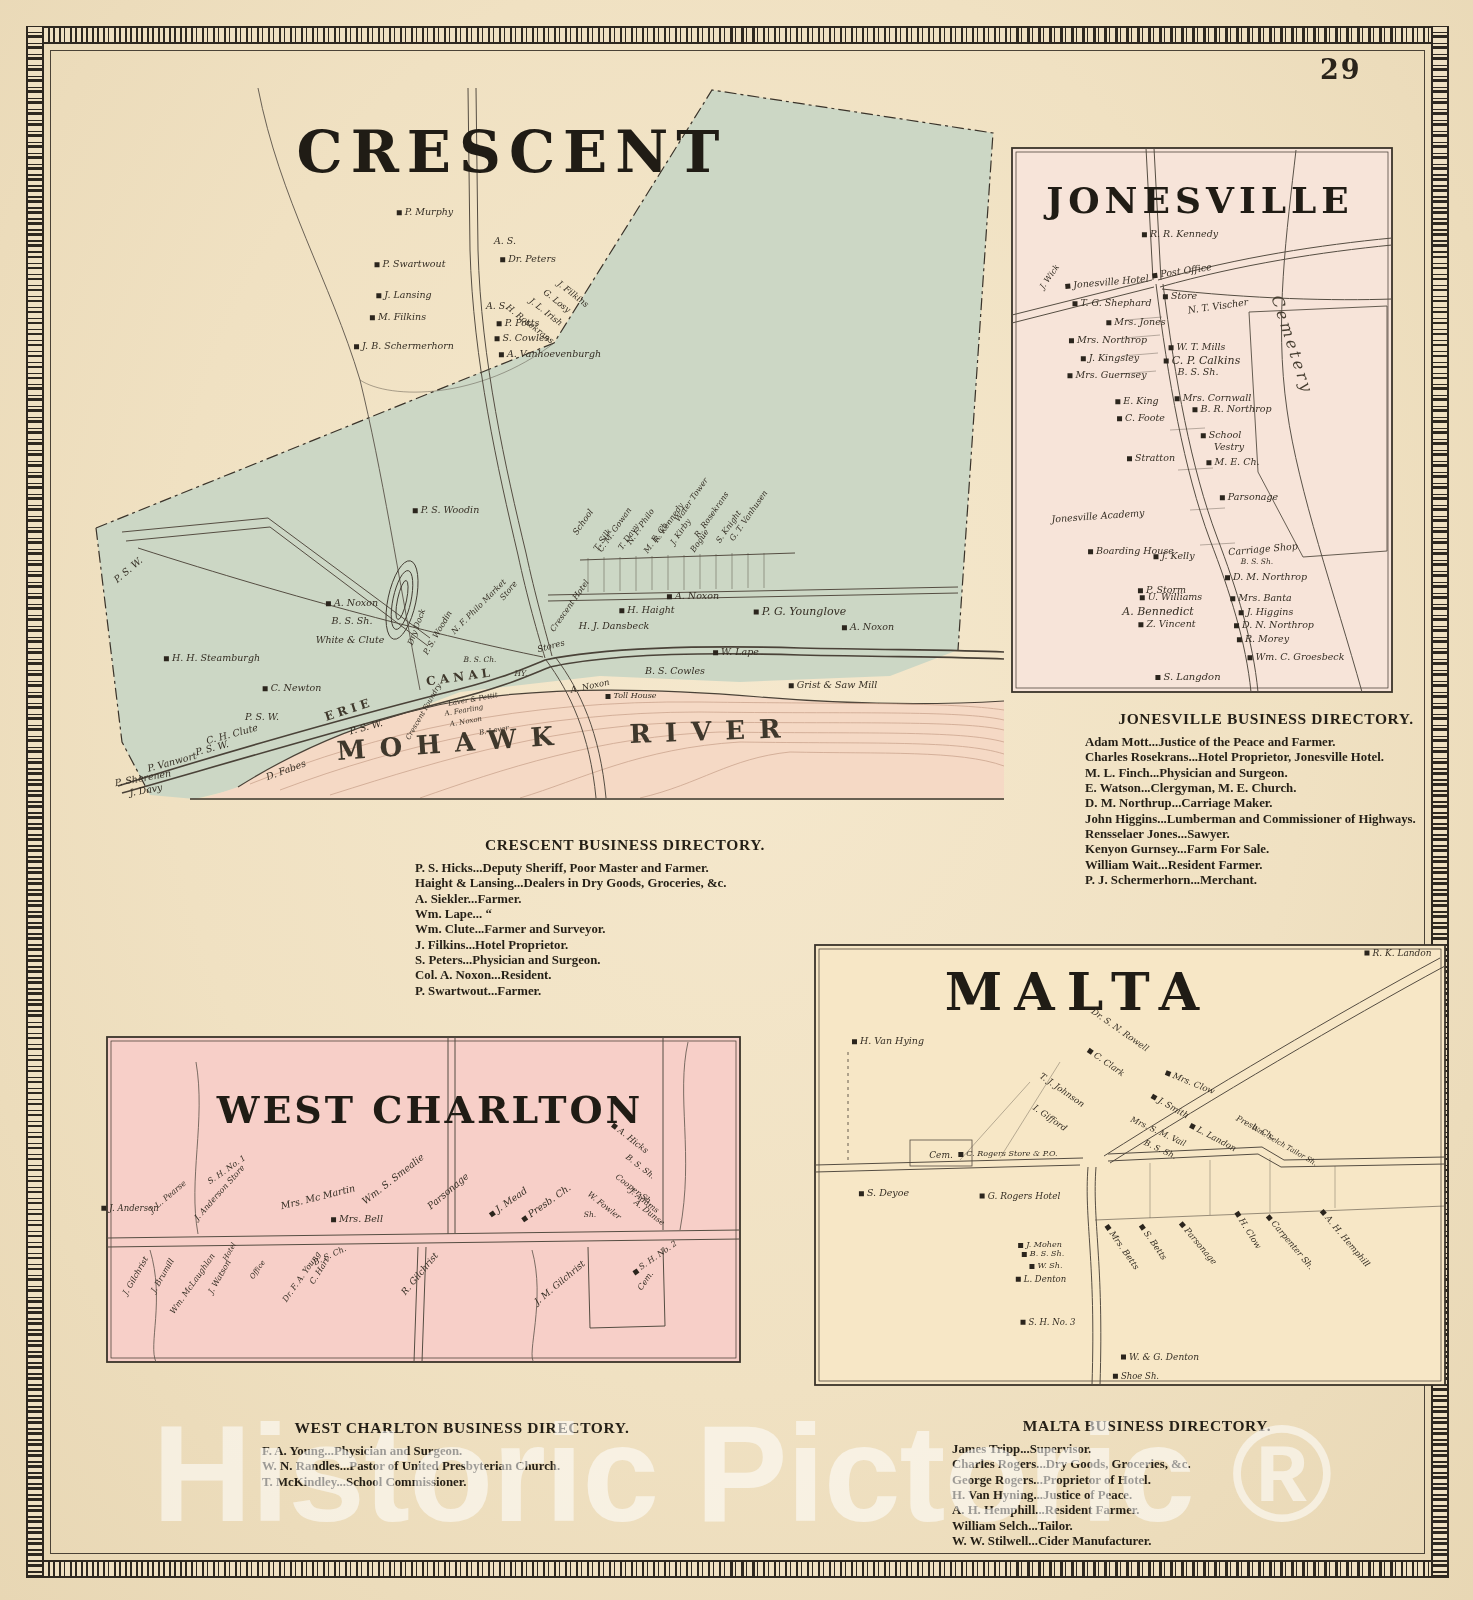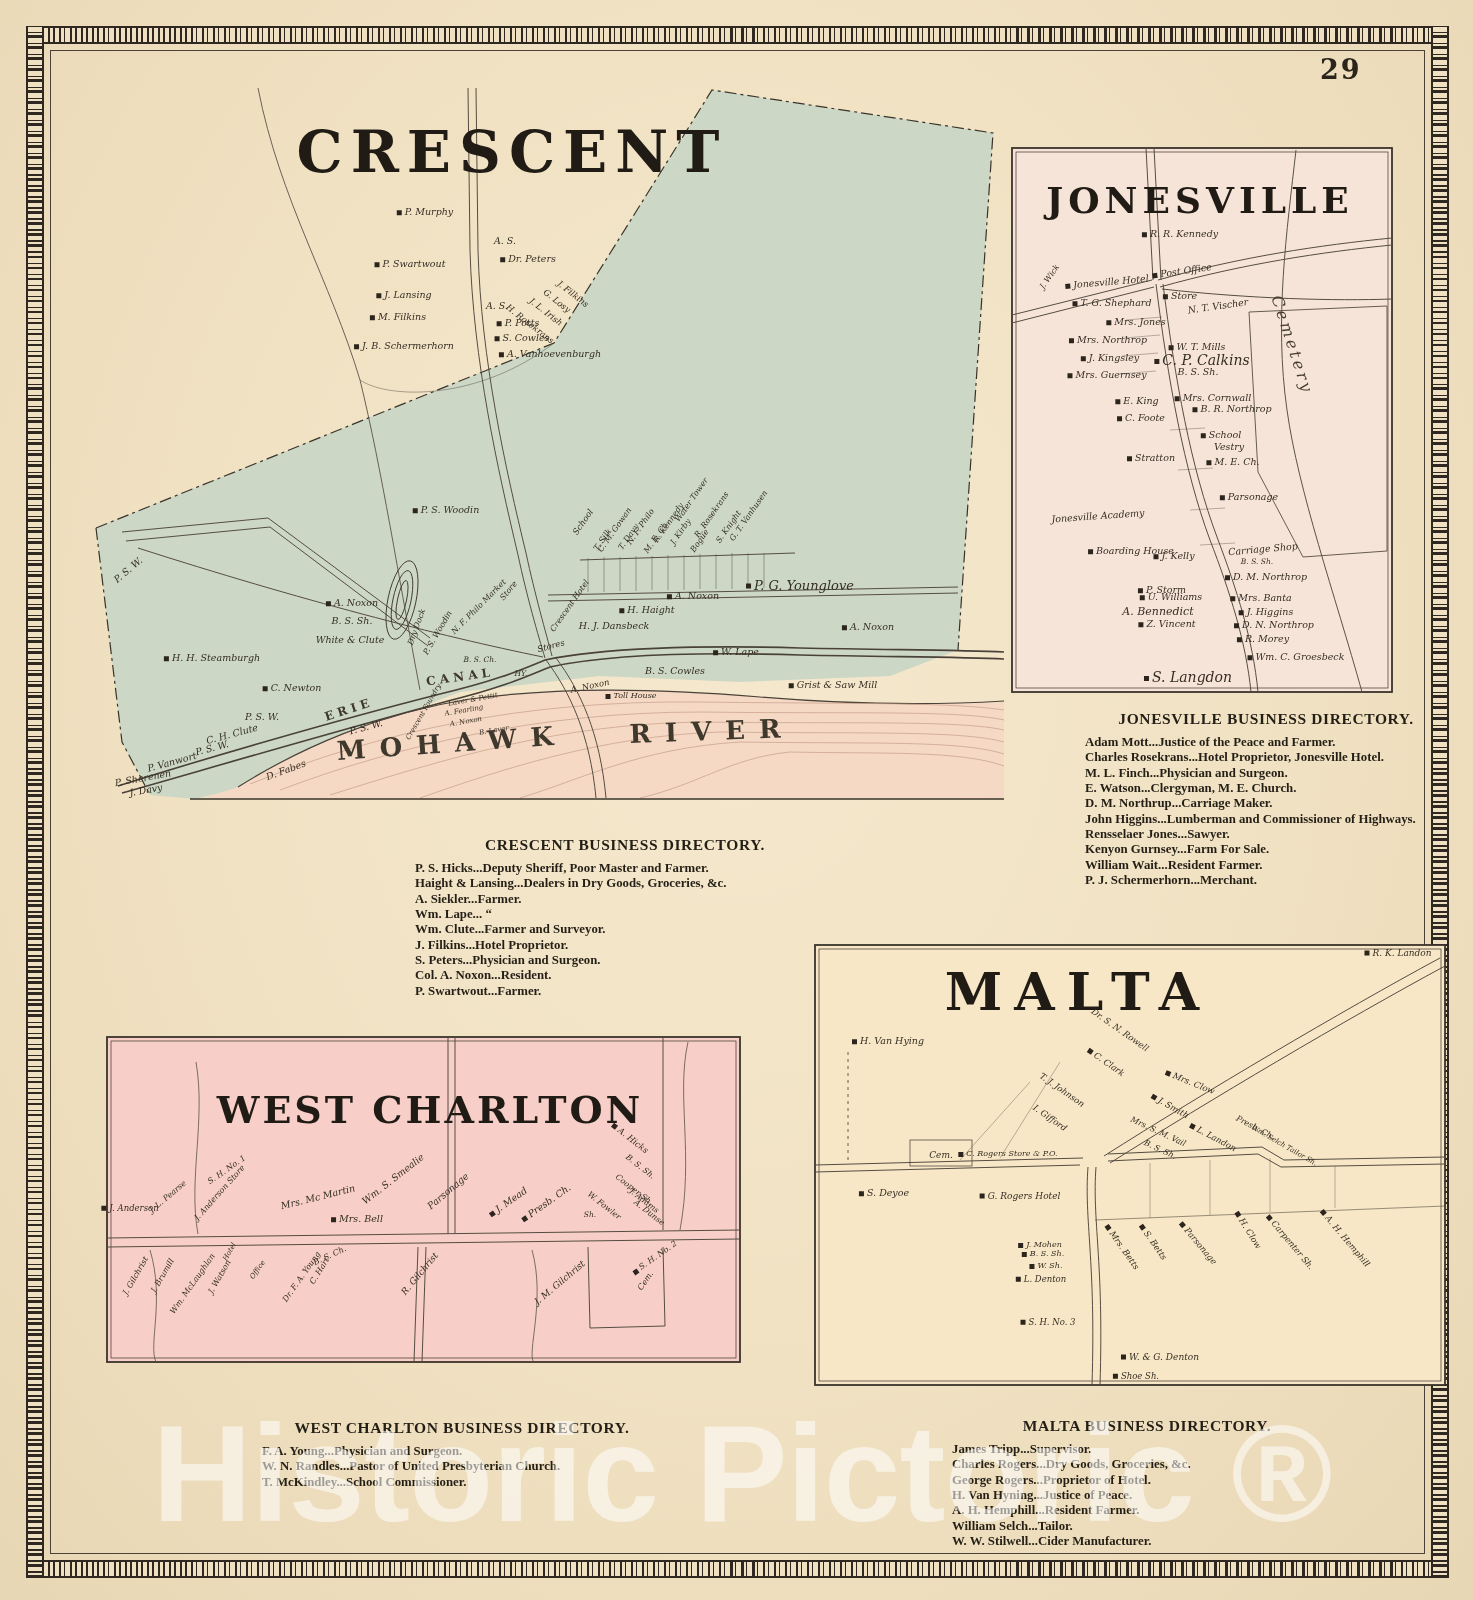--- a/index.html
+++ b/index.html
@@ -224,21 +224,21 @@
       <span class="map-label" style="left: 641px; top: 527px; font-size: 8px; transform: translate(-50%, -50%) rotate(-55deg);">N. F. Philo</span>
       <span class="map-label" style="left: 657px; top: 537px; font-size: 8px; transform: translate(-50%, -50%) rotate(-55deg);">M. E. Ch.</span>
       <span class="map-label" style="left: 669px; top: 523px; font-size: 8px; transform: translate(-50%, -50%) rotate(-55deg);">R. Kennedy</span>
       <span class="map-label" style="left: 681px; top: 532px; font-size: 8px; transform: translate(-50%, -50%) rotate(-55deg);">J. Kirby</span>
       <span class="map-label" style="left: 692px; top: 500px; font-size: 8px; transform: translate(-50%, -50%) rotate(-55deg);">Water Tower</span>
       <span class="map-label" style="left: 700px; top: 541px; font-size: 8px; transform: translate(-50%, -50%) rotate(-55deg);">Bogue</span>
       <span class="map-label" style="left: 712px; top: 515px; font-size: 8px; transform: translate(-50%, -50%) rotate(-55deg);">R. Rosekrans</span>
       <span class="map-label" style="left: 729px; top: 527px; font-size: 8px; transform: translate(-50%, -50%) rotate(-55deg);">S. Knight</span>
       <span class="map-label" style="left: 749px; top: 516px; font-size: 8px; transform: translate(-50%, -50%) rotate(-55deg);">G. T. Vanhusen</span>
       <span class="map-label" style="left: 693px; top: 596px; font-size: 9.5px; transform: translate(-50%, -50%) rotate(0deg);"><i class="sq"></i>A. Noxon</span>
-      <span class="map-label" style="left: 800px; top: 585px; font-size: 13px; transform: translate(-50%, -50%) rotate(0deg);"><i class="sq"></i>P. G. Younglove</span>
+      <span class="map-label" style="left: 800px; top: 611px; font-size: 11px; transform: translate(-50%, -50%) rotate(0deg);"><i class="sq"></i>P. G. Younglove</span>
       <span class="map-label" style="left: 647px; top: 610px; font-size: 9.5px; transform: translate(-50%, -50%) rotate(0deg);"><i class="sq"></i>H. Haight</span>
       <span class="map-label" style="left: 614px; top: 626px; font-size: 9.5px; transform: translate(-50%, -50%) rotate(0deg);">H. J. Dansbeck</span>
       <span class="map-label" style="left: 570px; top: 606px; font-size: 8px; transform: translate(-50%, -50%) rotate(-55deg);">Crescent Hotel</span>
       <span class="map-label" style="left: 509px; top: 591px; font-size: 8px; transform: translate(-50%, -50%) rotate(-50deg);">Store</span>
       <span class="map-label" style="left: 479px; top: 607px; font-size: 8px; transform: translate(-50%, -50%) rotate(-45deg);">N. F. Philo Market</span>
       <span class="map-label" style="left: 417px; top: 627px; font-size: 8px; transform: translate(-50%, -50%) rotate(-70deg);">Dry Dock</span>
       <span class="map-label" style="left: 438px; top: 633px; font-size: 8px; transform: translate(-50%, -50%) rotate(-60deg);">P. S. Woodin</span>
       <span class="map-label" style="left: 551px; top: 646px; font-size: 8.5px; transform: translate(-50%, -50%) rotate(-15deg);">Stores</span>
       <span class="map-label" style="left: 590px; top: 686px; font-size: 8.5px; transform: translate(-50%, -50%) rotate(-12deg);">A. Noxon</span>
       <span class="map-label" style="left: 631px; top: 696px; font-size: 8px; transform: translate(-50%, -50%) rotate(0deg);"><i class="sq"></i>Toll House</span>
@@ -277,21 +277,21 @@
       <span class="map-label" style="left: 1107px; top: 282px; font-size: 9.5px; transform: translate(-50%, -50%) rotate(-5deg);"><i class="sq"></i>Jonesville Hotel</span>
       <span class="map-label" style="left: 1050px; top: 277px; font-size: 8px; transform: translate(-50%, -50%) rotate(-55deg);">J. Wick</span>
       <span class="map-label" style="left: 1180px; top: 296px; font-size: 9.5px; transform: translate(-50%, -50%) rotate(0deg);"><i class="sq"></i>Store</span>
       <span class="map-label" style="left: 1218px; top: 306px; font-size: 9.5px; transform: translate(-50%, -50%) rotate(-8deg);">N. T. Vischer</span>
       <span class="map-label" style="left: 1112px; top: 303px; font-size: 9.5px; transform: translate(-50%, -50%) rotate(0deg);"><i class="sq"></i>T. G. Shephard</span>
       <span class="map-label" style="left: 1112px; top: 322px; font-size: 9.5px; transform: translate(-50%, -50%) rotate(0deg); padding-left: 48px;"><i class="sq"></i>Mrs. Jones</span>
       <span class="map-label" style="left: 1108px; top: 340px; font-size: 9.5px; transform: translate(-50%, -50%) rotate(0deg);"><i class="sq"></i>Mrs. Northrop</span>
       <span class="map-label" style="left: 1110px; top: 358px; font-size: 9.5px; transform: translate(-50%, -50%) rotate(0deg);"><i class="sq"></i>J. Kingsley</span>
       <span class="map-label" style="left: 1107px; top: 375px; font-size: 9.5px; transform: translate(-50%, -50%) rotate(0deg);"><i class="sq"></i>Mrs. Guernsey</span>
       <span class="map-label" style="left: 1197px; top: 347px; font-size: 9.5px; transform: translate(-50%, -50%) rotate(0deg);"><i class="sq"></i>W. T. Mills</span>
-      <span class="map-label" style="left: 1202px; top: 360px; font-size: 14px; transform: translate(-50%, -50%) rotate(0deg);"><i class="sq"></i>C. P. Calkins</span>
+      <span class="map-label" style="left: 1202px; top: 360px; font-size: 11px; transform: translate(-50%, -50%) rotate(0deg);"><i class="sq"></i>C. P. Calkins</span>
       <span class="map-label" style="left: 1198px; top: 372px; font-size: 9.5px; transform: translate(-50%, -50%) rotate(0deg);">B. S. Sh.</span>
       <span class="map-label cem" style="left: 1292px; top: 345px; font-size: 16px; letter-spacing: 3px; transform: translate(-50%, -50%) rotate(72deg);">Cemetery</span>
       <span class="map-label" style="left: 1213px; top: 398px; font-size: 9.5px; transform: translate(-50%, -50%) rotate(0deg);"><i class="sq"></i>Mrs. Cornwall</span>
       <span class="map-label" style="left: 1137px; top: 401px; font-size: 9.5px; transform: translate(-50%, -50%) rotate(0deg);"><i class="sq"></i>E. King</span>
       <span class="map-label" style="left: 1232px; top: 409px; font-size: 9.5px; transform: translate(-50%, -50%) rotate(0deg);"><i class="sq"></i>B. R. Northrop</span>
       <span class="map-label" style="left: 1141px; top: 418px; font-size: 9.5px; transform: translate(-50%, -50%) rotate(0deg);"><i class="sq"></i>C. Foote</span>
       <span class="map-label" style="left: 1221px; top: 435px; font-size: 9.5px; transform: translate(-50%, -50%) rotate(0deg);"><i class="sq"></i>School</span>
       <span class="map-label" style="left: 1229px; top: 447px; font-size: 9.5px; transform: translate(-50%, -50%) rotate(0deg);">Vestry</span>
       <span class="map-label" style="left: 1151px; top: 458px; font-size: 9.5px; transform: translate(-50%, -50%) rotate(0deg);"><i class="sq"></i>Stratton</span>
       <span class="map-label" style="left: 1233px; top: 462px; font-size: 9.5px; transform: translate(-50%, -50%) rotate(0deg);"><i class="sq"></i>M. E. Ch.</span>
@@ -304,21 +304,21 @@
       <span class="map-label" style="left: 1171px; top: 577px; font-size: 9.5px; transform: translate(-50%, -50%) rotate(0deg); margin-top: 20px;"><i class="sq"></i>U. Williams</span>
       <span class="map-label" style="left: 1266px; top: 577px; font-size: 9.5px; transform: translate(-50%, -50%) rotate(0deg);"><i class="sq"></i>D. M. Northrop</span>
       <span class="map-label" style="left: 1162px; top: 590px; font-size: 9.5px; transform: translate(-50%, -50%) rotate(0deg);"><i class="sq"></i>P. Storm</span>
       <span class="map-label" style="left: 1261px; top: 598px; font-size: 9.5px; transform: translate(-50%, -50%) rotate(0deg);"><i class="sq"></i>Mrs. Banta</span>
       <span class="map-label" style="left: 1158px; top: 611px; font-size: 11px; transform: translate(-50%, -50%) rotate(0deg);">A. Bennedict</span>
       <span class="map-label" style="left: 1266px; top: 612px; font-size: 9.5px; transform: translate(-50%, -50%) rotate(0deg);"><i class="sq"></i>J. Higgins</span>
       <span class="map-label" style="left: 1167px; top: 624px; font-size: 9.5px; transform: translate(-50%, -50%) rotate(0deg);"><i class="sq"></i>Z. Vincent</span>
       <span class="map-label" style="left: 1274px; top: 625px; font-size: 9.5px; transform: translate(-50%, -50%) rotate(0deg);"><i class="sq"></i>D. N. Northrop</span>
       <span class="map-label" style="left: 1263px; top: 639px; font-size: 9.5px; transform: translate(-50%, -50%) rotate(0deg);"><i class="sq"></i>R. Morey</span>
       <span class="map-label" style="left: 1296px; top: 657px; font-size: 9.5px; transform: translate(-50%, -50%) rotate(0deg);"><i class="sq"></i>Wm. C. Groesbeck</span>
-      <span class="map-label" style="left: 1188px; top: 677px; font-size: 14px; transform: translate(-50%, -50%) rotate(0deg);"><i class="sq"></i>S. Langdon</span>
+      <span class="map-label" style="left: 1188px; top: 677px; font-size: 10px; transform: translate(-50%, -50%) rotate(0deg);"><i class="sq"></i>S. Langdon</span>
       <span class="map-label map-title" style="left: 430px; top: 1110px; font-size: 38px; letter-spacing: 3px; transform: translate(-50%, -50%) rotate(0deg);">WEST CHARLTON</span>
       <span class="map-label" style="left: 227px; top: 1170px; font-size: 8px; transform: translate(-50%, -50%) rotate(-35deg);">S. H. No. 1</span>
       <span class="map-label" style="left: 220px; top: 1193px; font-size: 8px; transform: translate(-50%, -50%) rotate(-48deg);">J. Anderson Store</span>
       <span class="map-label" style="left: 168px; top: 1197px; font-size: 8px; transform: translate(-50%, -50%) rotate(-40deg);">J. L. Pearse</span>
       <span class="map-label" style="left: 130px; top: 1208px; font-size: 8.5px; transform: translate(-50%, -50%) rotate(0deg);"><i class="sq"></i>J. Anderson</span>
       <span class="map-label" style="left: 318px; top: 1197px; font-size: 9.5px; transform: translate(-50%, -50%) rotate(-14deg);">Mrs. Mc Martin</span>
       <span class="map-label" style="left: 357px; top: 1219px; font-size: 9.5px; transform: translate(-50%, -50%) rotate(0deg);"><i class="sq"></i>Mrs. Bell</span>
       <span class="map-label" style="left: 393px; top: 1179px; font-size: 9.5px; transform: translate(-50%, -50%) rotate(-38deg);">Wm. S. Smealie</span>
       <span class="map-label" style="left: 448px; top: 1191px; font-size: 9.5px; transform: translate(-50%, -50%) rotate(-40deg);">Parsonage</span>
       <span class="map-label" style="left: 508px; top: 1202px; font-size: 9.5px; transform: translate(-50%, -50%) rotate(-35deg);"><i class="sq"></i>J. Mead</span>

